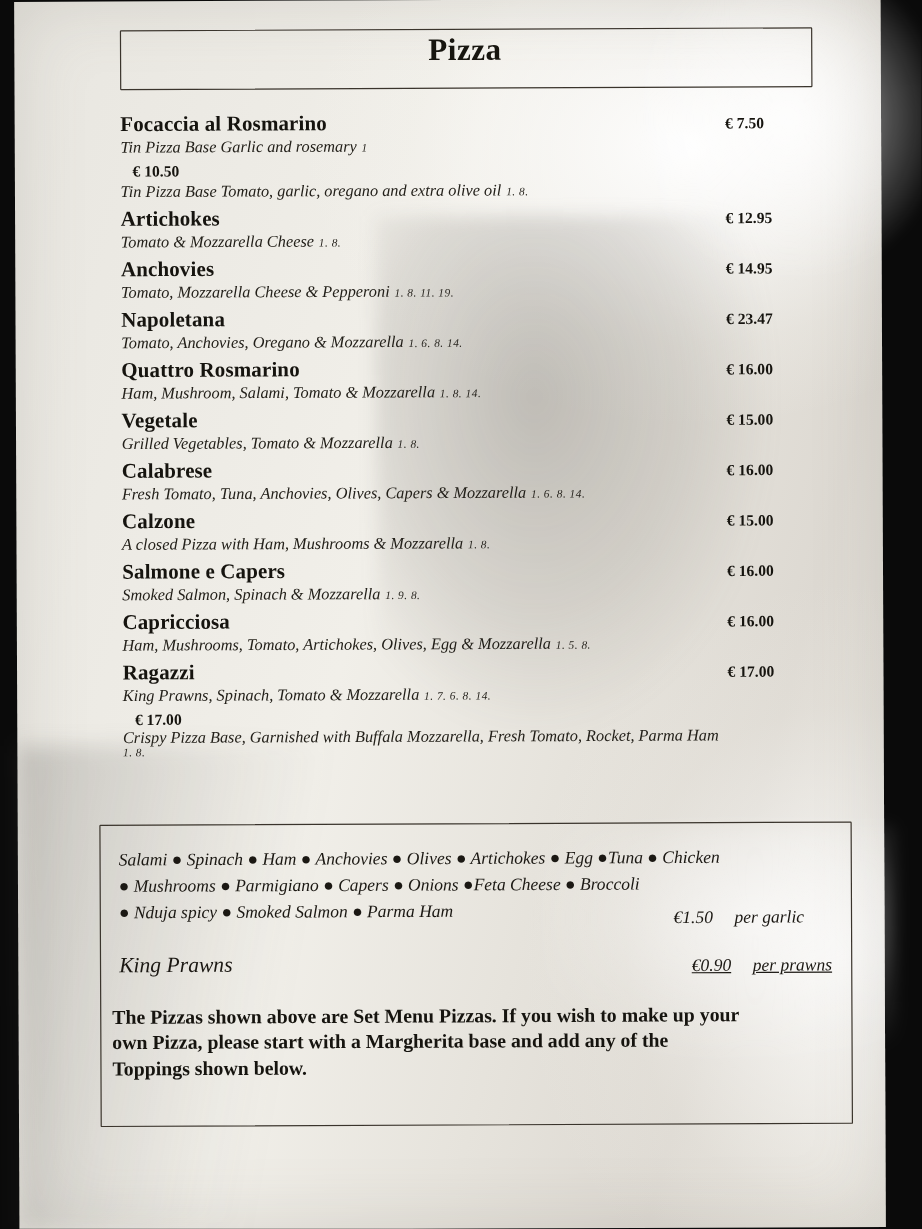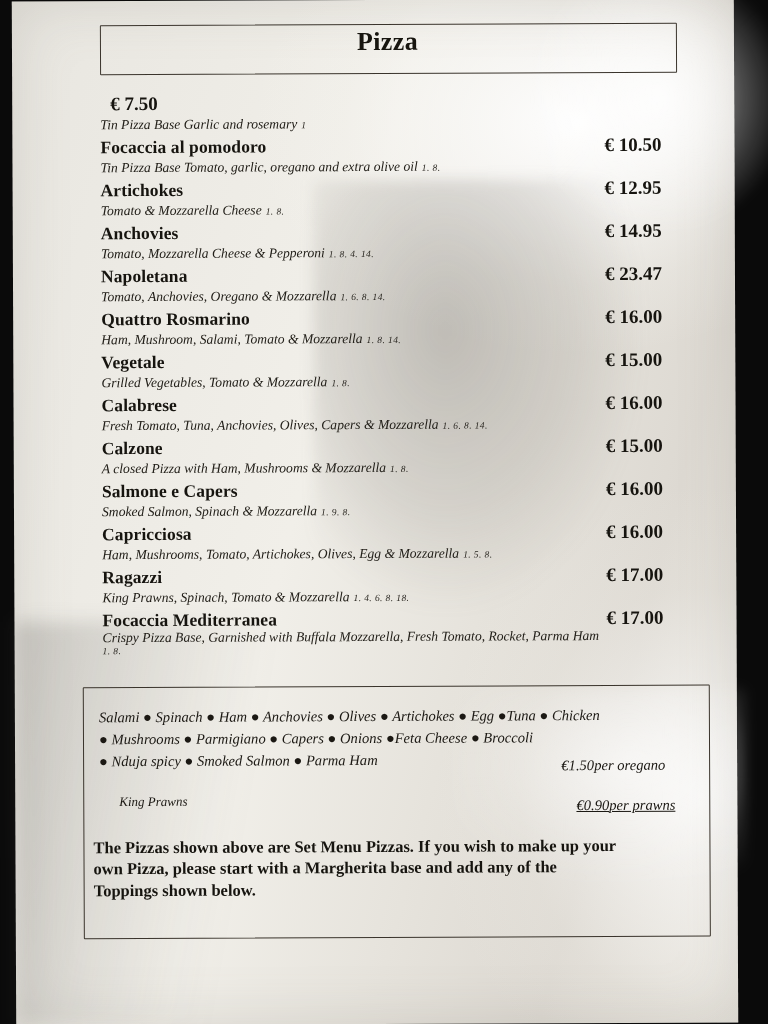--- a/index.html
+++ b/index.html
@@ -108,21 +108,21 @@
     align-items: baseline;
     justify-content: space-between;
   }
   .item-name {
     font-size: 17.5px;
     font-weight: bold;
     color: #16140f;
     letter-spacing: 0.1px;
   }
   .item-price {
-    font-size: 19px;
+    font-size: 13px;
     font-weight: bold;
     color: #16140f;
     white-space: nowrap;
     min-width: 86px;
     text-align: left;
     padding-left: 10px;
   }
   .item-desc {
     font-size: 13.6px;
     font-style: italic;
@@ -157,34 +157,34 @@
     top: 706px;
     width: 600px;
     font-size: 14.6px;
     font-style: italic;
     color: #1b1813;
     line-height: 1.50;
   }
   .price-line {
     position: absolute;
     display: flex;
+    gap: 18px;
     font-size: 14.6px;
     font-style: italic;
     color: #1b1813;
   }
   .p-amount { min-width: 54px; text-align: right; }
 
   .kp-label {
     position: absolute;
     left: 84px;
     top: 793px;
-    font-size: 13px;
+    font-size: 18px;
     font-style: italic;
     color: #1b1813;
-    margin-left: 20px;
   }
 
   .notice {
     position: absolute;
     left: 78px;
     top: 836px;
     width: 612px;
     font-size: 16.5px;
     font-weight: bold;
     line-height: 1.30;
@@ -201,31 +201,31 @@
   <div class="glare"></div>
 
   <div class="content">
     <div class="title-box"></div>
     <div class="title-text">Pizza</div>
 
     <div class="menu">
 
       <div class="item">
         <div class="item-head">
+          <span class="item-name">Focaccia al Rosmarino</span>
           <span class="item-price">€  7.50</span>
         </div>
         <div class="desc-wrap">
           <span class="item-desc">Tin Pizza Base Garlic and rosemary</span>
           <span class="allerg">1</span>
         </div>
       </div>
 
       <div class="item">
         <div class="item-head">
-          <span class="item-name">Focaccia al pomodoro</span>
           <span class="item-price">€  10.50</span>
         </div>
         <div class="desc-wrap">
           <span class="item-desc">Tin Pizza Base Tomato, garlic, oregano and extra olive oil</span>
           <span class="allerg">1. 8.</span>
         </div>
       </div>
 
       <div class="item">
         <div class="item-head">
@@ -238,21 +238,21 @@
         </div>
       </div>
 
       <div class="item">
         <div class="item-head">
           <span class="item-name">Anchovies</span>
           <span class="item-price">€ 14.95</span>
         </div>
         <div class="desc-wrap">
           <span class="item-desc">Tomato, Mozzarella Cheese &amp; Pepperoni</span>
-          <span class="allerg">1. 8. 4. 14.</span>
+          <span class="allerg">1. 8. 11. 19.</span>
         </div>
       </div>
 
       <div class="item">
         <div class="item-head">
           <span class="item-name">Napoletana</span>
           <span class="item-price">€ 23.47</span>
         </div>
         <div class="desc-wrap">
           <span class="item-desc">Tomato, Anchovies, Oregano &amp; Mozzarella</span>
@@ -326,48 +326,47 @@
         </div>
       </div>
 
       <div class="item">
         <div class="item-head">
           <span class="item-name">Ragazzi</span>
           <span class="item-price">€ 17.00</span>
         </div>
         <div class="desc-wrap">
           <span class="item-desc">King Prawns, Spinach, Tomato &amp; Mozzarella</span>
-          <span class="allerg">1. 4. 6. 8. 18.</span>
-        </div>
-      </div>
-
-      <div class="item">
-        <div class="item-head">
-          <span class="item-name">Focaccia Mediterranea</span>
+          <span class="allerg">1. 7. 6. 8. 14.</span>
+        </div>
+      </div>
+
+      <div class="item">
+        <div class="item-head">
           <span class="item-price">€ 17.00</span>
         </div>
         <div class="desc-wrap">
           <div class="item-desc">Crispy Pizza Base, Garnished with Buffala Mozzarella, Fresh Tomato, Rocket, Parma Ham</div>
           <div class="allerg">1. 8.</div>
         </div>
       </div>
 
     </div>
 
     <div class="bottom-box"></div>
 
     <div class="toppings">
       <div>Salami ● Spinach ● Ham ● Anchovies ● Olives ● Artichokes ● Egg ●Tuna ● Chicken</div>
       <div>● Mushrooms ● Parmigiano ● Capers ● Onions ●Feta Cheese  ● Broccoli</div>
       <div>● Nduja spicy ● Smoked Salmon ● Parma Ham</div>
     </div>
 
     <div class="price-line" style="left:525px; top:758px;">
       <span class="p-amount">€1.50</span>
-      <span>per oregano</span>
+      <span>per garlic</span>
     </div>
 
     <div class="kp-label">King Prawns</div>
 
     <div class="price-line" style="left:540px; top:798px;text-decoration:underline;">
       <span class="p-amount">€0.90</span>
       <span>per prawns</span>
     </div>
 
     <div class="notice">

